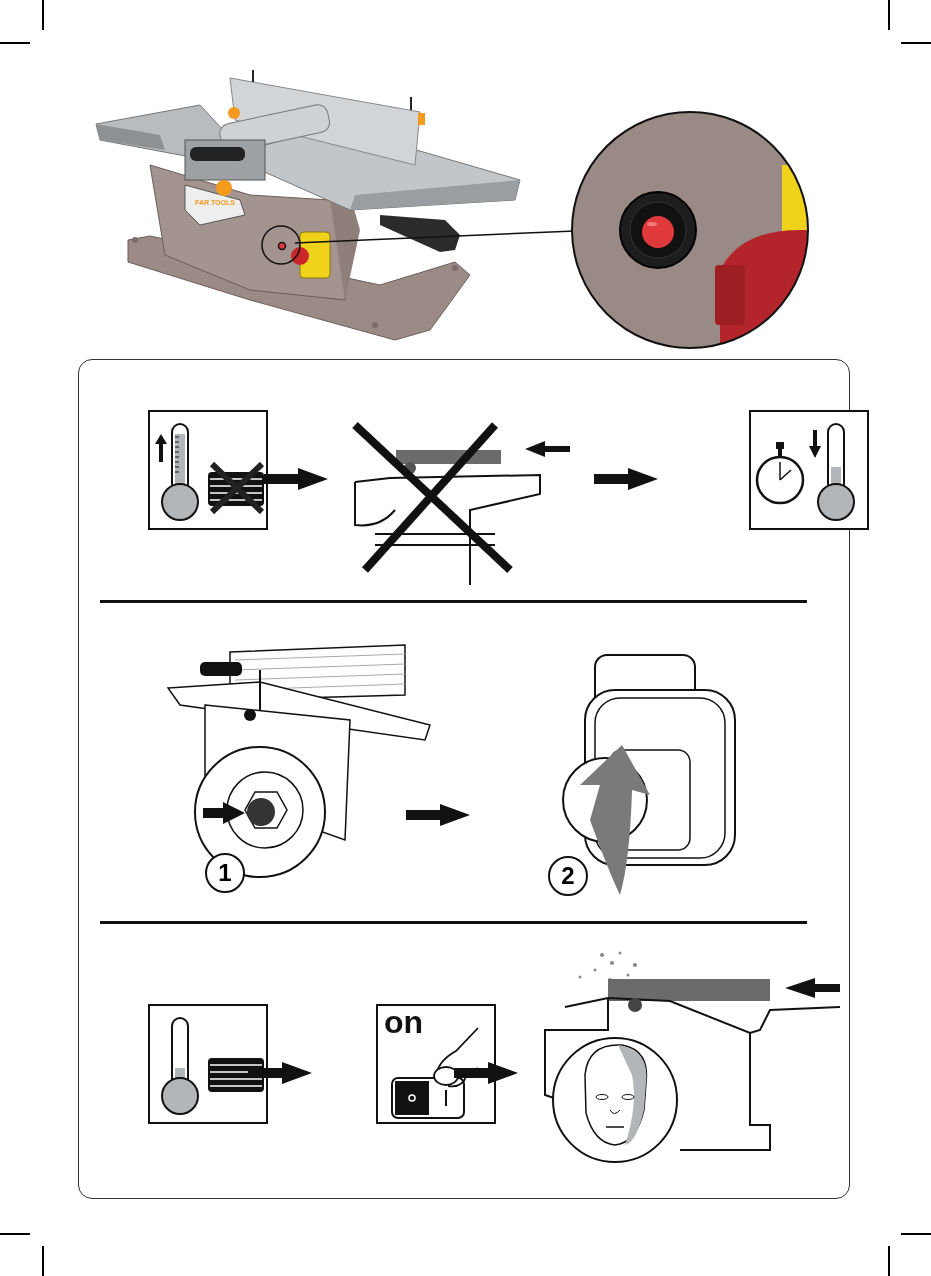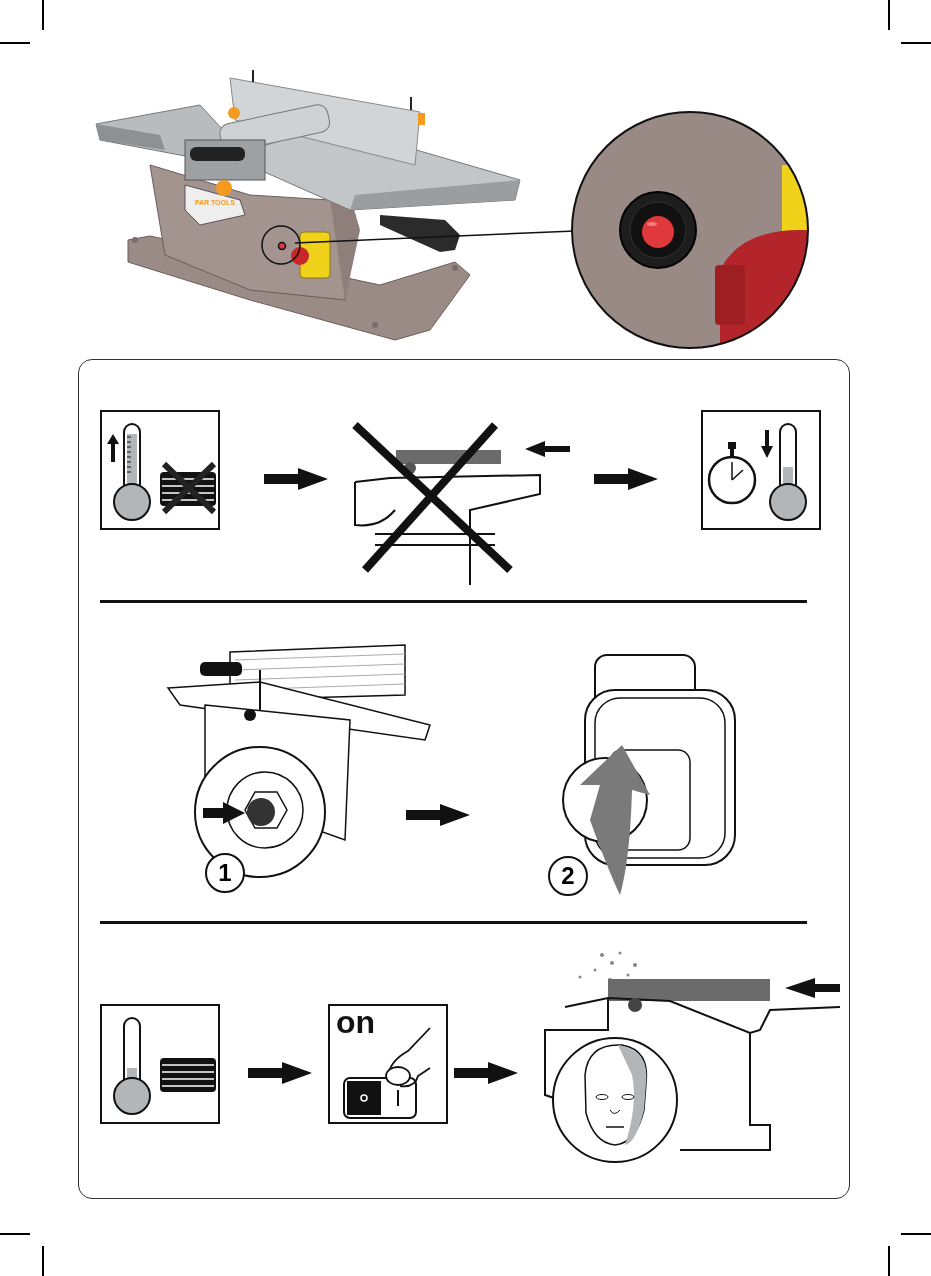--- a/index.html
+++ b/index.html
@@ -1,20 +1,20 @@
 <!DOCTYPE html>
 <html><head>
 <meta charset="utf-8">
 <style>
   html,body{margin:0;padding:0;background:#fff;}
   body{width:931px;height:1276px;position:relative;overflow:hidden;font-family:"Liberation Sans",sans-serif;}
   .crop{position:absolute;background:#000;}
   .panel{position:absolute;left:78px;top:359px;width:772px;height:840px;border:1.5px solid #333;border-radius:14px;box-sizing:border-box;}
   .divider{position:absolute;left:100px;width:707px;height:3px;background:#111;}
-  .iconbox{position:absolute;border:2px solid #111;box-sizing:border-box;background:#fff;}
+  .iconbox{position:absolute;border:2px solid #111;box-sizing:border-box;background:#fff;margin-left:48px;}
   .step-num{position:absolute;width:36px;height:36px;border:2.5px solid #111;border-radius:50%;background:#fff;font-weight:bold;font-size:24px;line-height:36px;text-align:center;box-sizing:content-box;}
   .on-label{position:absolute;left:6px;top:-2px;font-weight:bold;font-size:32px;color:#111;}
   svg{position:absolute;overflow:visible;}
 </style>
 </head>
 <body>
 
 <div class="crop" style="left:42px;top:0;width:1.5px;height:30px"></div>
 <div class="crop" style="left:0;top:42px;width:30px;height:1.5px"></div>
 <div class="crop" style="left:888px;top:0;width:1.5px;height:30px"></div>

